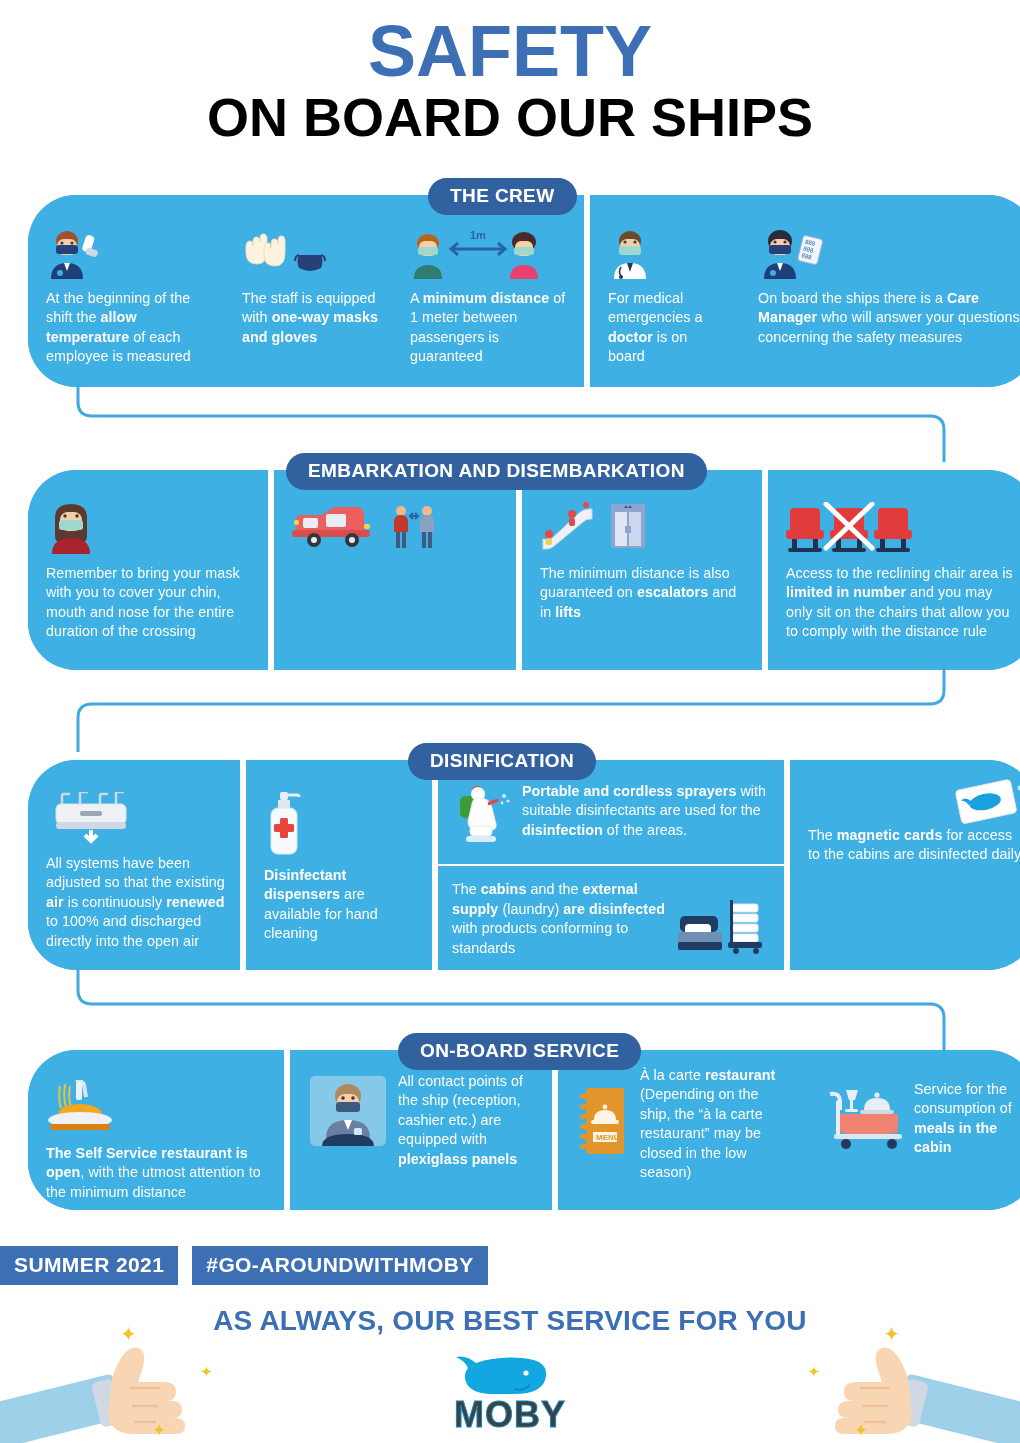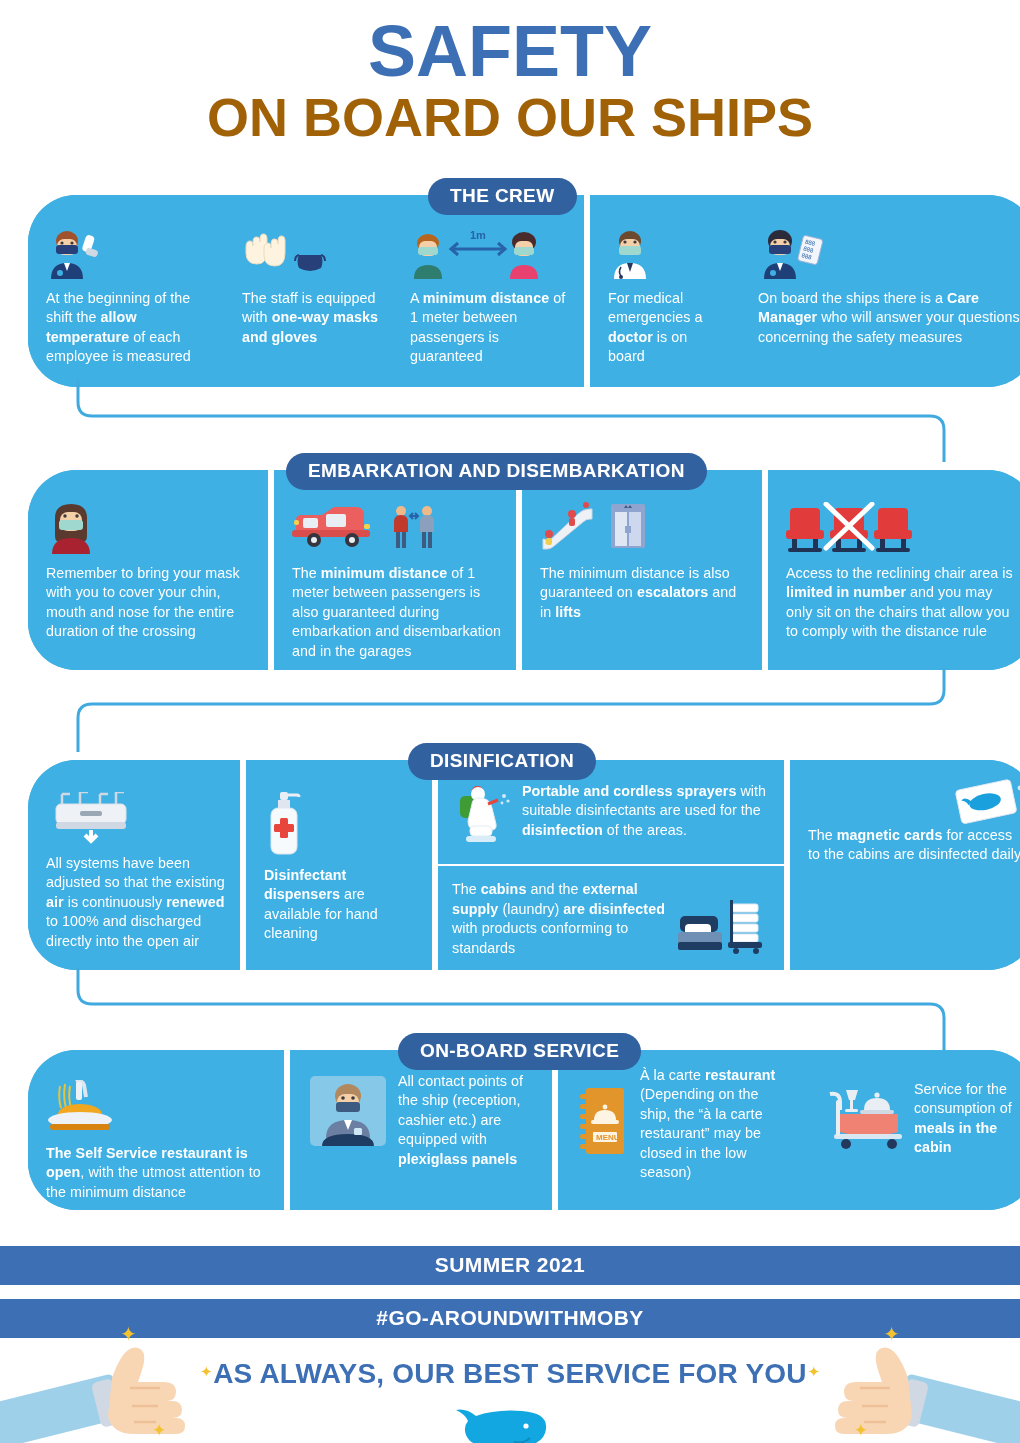--- a/index.html
+++ b/index.html
@@ -12,21 +12,21 @@
   .page { position: relative; width: 1020px; height: 1443px; background: #fff; }
 
   
   .title-wrap { text-align: center; padding-top: 16px; }
   .title-line1 {
     font-size: 72px; font-weight: bold; color: #3d6fb4;
     letter-spacing: 0px; line-height: 0.98;
     font-family: "Liberation Sans", sans-serif;
   }
   .title-line2 {
-    font-size: 54px; font-weight: bold; color: #a16207;
+    font-size: 54px; font-weight: bold; color: #000000;
     line-height: 1.05; margin-top: 2px;
   }
 
   
   .section { position: absolute; left: 28px; width: 1008px; }
   .sec-pill {
     position: absolute; top: -17px;
     background: #32619f; color: #fff;
     font-size: 19px; font-weight: bold; letter-spacing: .4px;
     padding: 7px 22px 8px; border-radius: 19px;
@@ -52,32 +52,32 @@
   .card-txt b { font-weight: bold; }
   .icons { margin-bottom: 10px; display: flex; align-items: flex-end; gap: 6px; height: 54px;}
   .inline-block { display: flex; gap: 10px; align-items: flex-start; }
 
   
   .connector { position: absolute; left: 0; width: 1020px; pointer-events: none; }
   .connector svg { display: block; }
 
   
   .footer { position: absolute; left: 0; width: 1020px; text-align: center; }
-  .tagrow { display: flex; justify-content: space-between; gap: 14px; flex-direction: column; }
+  .tagrow { display: flex; justify-content: flex-start; gap: 14px; }
   .tag {
     background: #3d6fb4; color: #fff; font-weight: bold;
     font-size: 21px; letter-spacing: .4px; padding: 7px 14px 8px;
   }
   .slogan {
     margin-top: 20px; color: #3d6fb4; font-weight: bold;
     font-size: 28px; letter-spacing: .2px;
   }
   .logo-wrap { margin-top: 14px; display:flex; justify-content:center; }
   .moby-word {
-    color:#8b5cf6; font-weight:bold; font-size:31px; letter-spacing:1px;
+    color:#404040; font-weight:bold; font-size:36px; letter-spacing:1px;
     line-height:1; margin-top:-6px;
     -webkit-text-stroke: 1px #0b8bc4;
   }
   .thumb { position: absolute; }
   .star { position:absolute; color:#f2c230; font-size:20px; line-height:1; }
 
   
   .ic { display:inline-block; vertical-align:bottom; }
 </style>
 </head>
@@ -241,21 +241,20 @@
               <rect x="32" y="30" width="4" height="16" fill="#3d5a80"></rect>
                 <rect x="38" y="30" width="4" height="16" fill="#3d5a80"></rect>
               <g stroke="#2763a8" stroke-width="2" fill="none">
                 <line x1="20" y1="14" x2="28" y2="14"></line>
                 <path d="M23 11 l-3 3 l3 3"></path>
                   <path d="M25 11 l3 3 l-3 3"></path>
               </g>
             </svg>
           </span>
         </div>
-        <div class="card-txt">The <b>minimum distance</b> of 1 meter between passengers is also guaranteed during embarkation and disembarkation and in the garages</div>
       </div>
       <div class="gap"></div>
       <div class="col" style="flex:0 0 240px;">
         <div class="icons">
           <span class="ic">
             <svg width="60" height="50" viewBox="0 0 60 50">
               <path d="M6 44 L38 14 q5-5 12-5 h2 v10 h-2 q-4 0-7 3 L14 46 q-3 3-7 3 H3 V39 q2 0 3 1z" fill="#eef2f7" stroke="#ccd6e2"></path>
               <circle cx="9" cy="34" r="4" fill="#e04b4b"></circle>
               <rect x="6" y="38" width="6" height="7" rx="2" fill="#f3d04a"></rect>
               <circle cx="32" cy="14" r="4" fill="#e04b4b"></circle>

